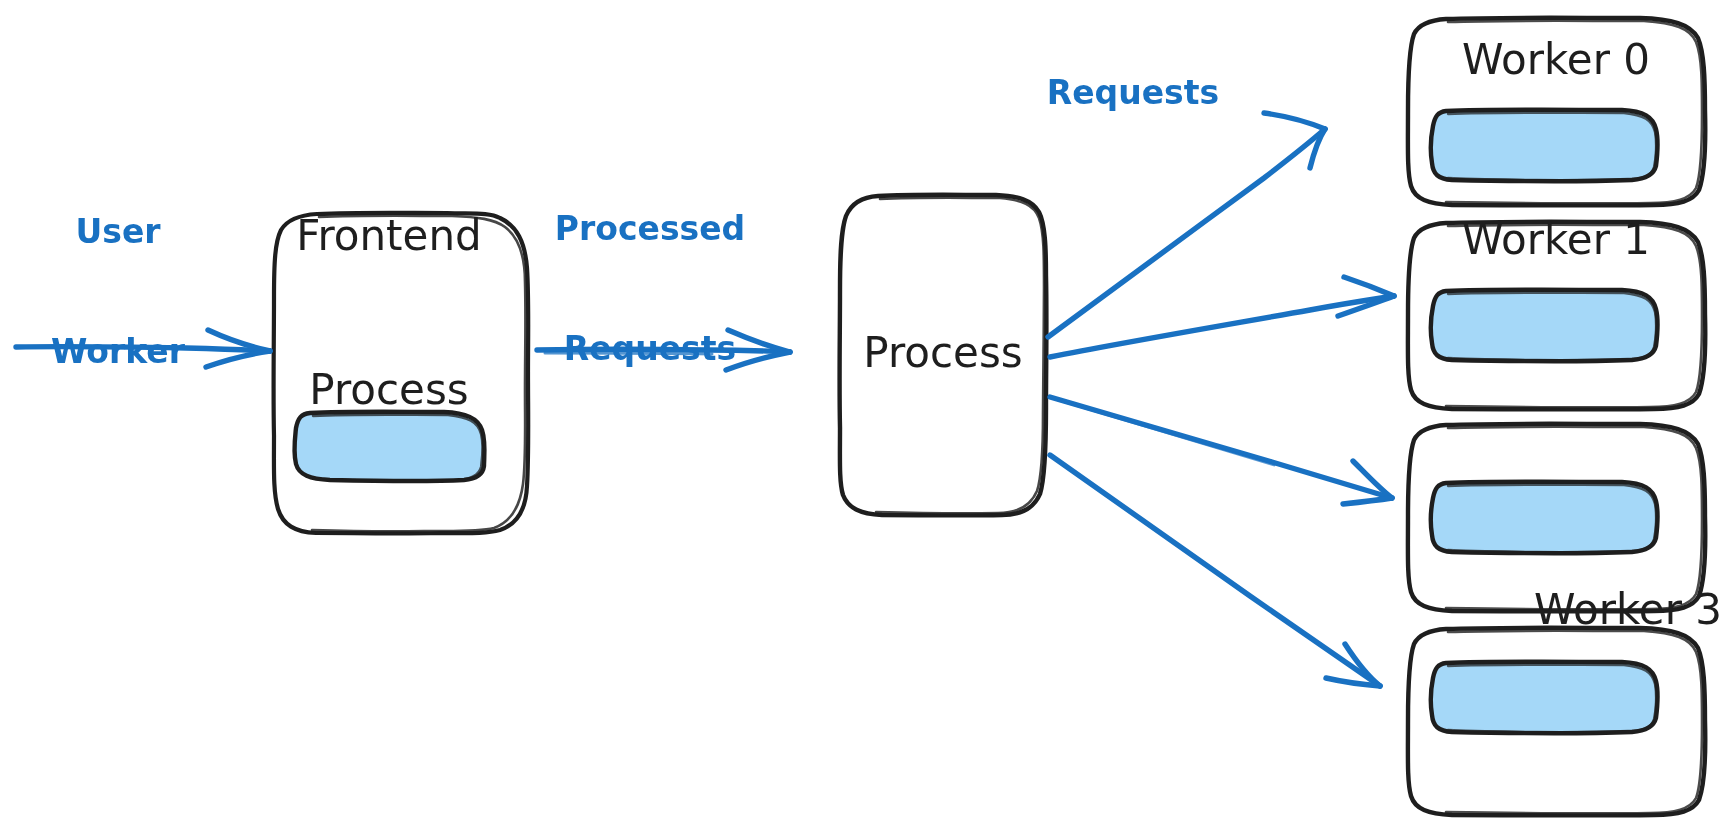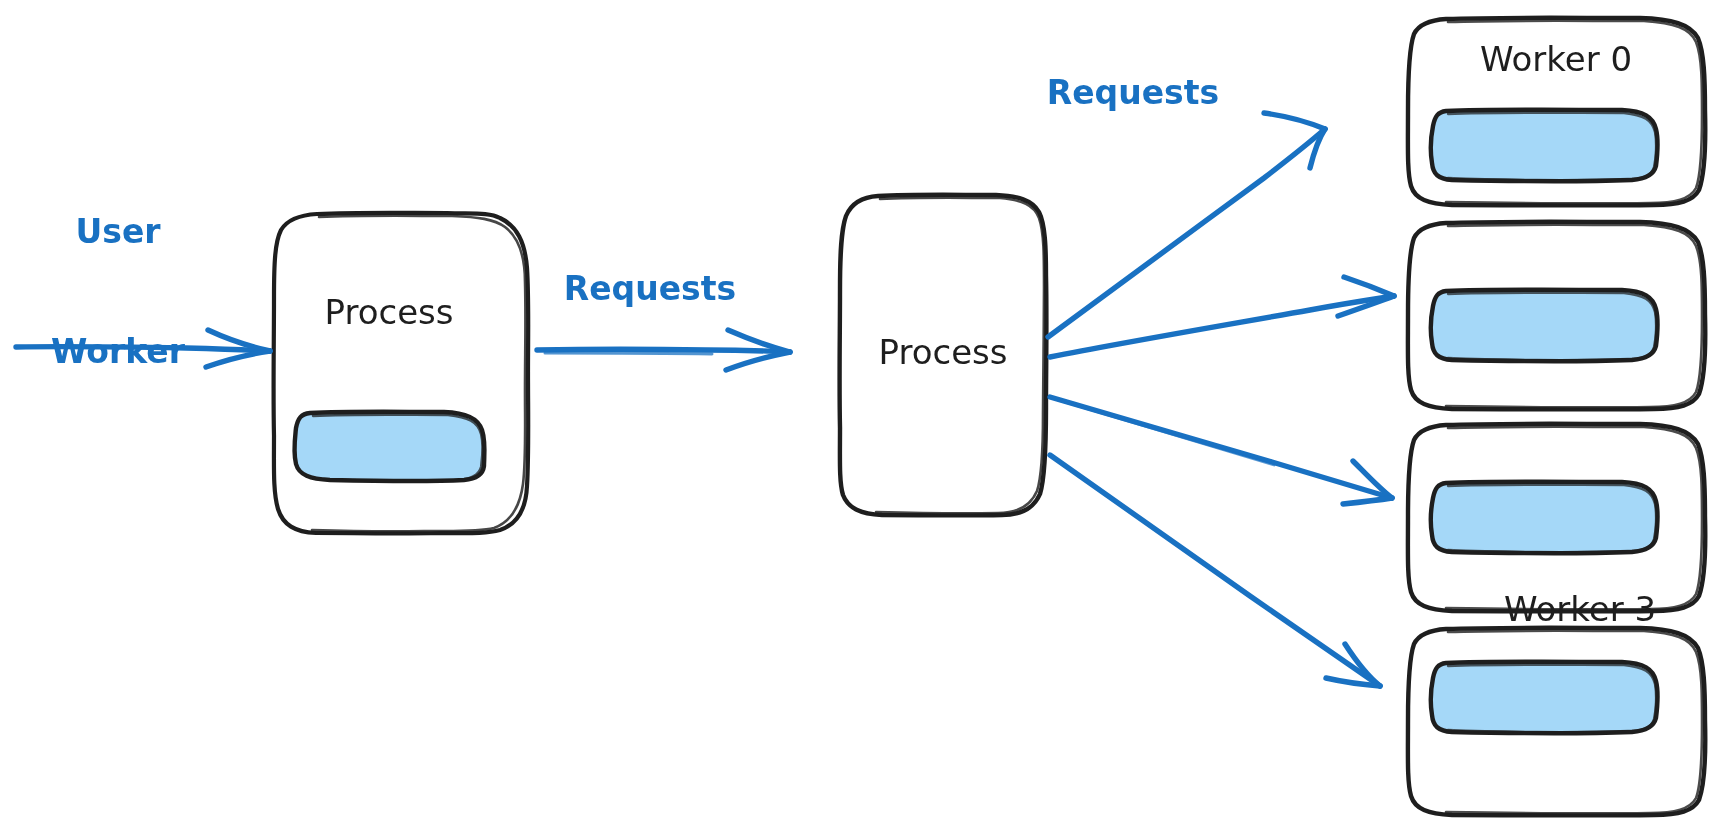--- a/index.html
+++ b/index.html
@@ -31,21 +31,21 @@
   .edge-label {
     position: absolute;
     white-space: pre;
     text-align: center;
     line-height: 1.22;
     pointer-events: none;
     font-family: "DejaVu Sans", sans-serif;
   }
   .node-label {
     color: #1e1e1e;
-    font-size: 34px;
+    font-size: 42px;
   }
   .inner-label {
     color: #1e1e1e;
     font-size: 34px;
   }
   .edge-label {
     color: #1971c2;
     font-size: 33px;
     font-weight: 600;
   }
@@ -231,44 +231,47 @@
 
     <g>
       <path d="M 1050 455 C 1100 490 1170 540 1250 596 C 1300 631 1348 664 1380 686" fill="none" stroke="#1971c2" stroke-width="5.4" stroke-linecap="round"></path>
       <path d="M 1345 644 C 1356 661 1370 678 1380 686" fill="none" stroke="#1971c2" stroke-width="5.4" stroke-linecap="round"></path>
       <path d="M 1326 678 C 1348 683 1368 685 1380 686" fill="none" stroke="#1971c2" stroke-width="5.4" stroke-linecap="round"></path>
     </g>
 
   </svg>
 
   <div class="node-label centered" style="left:389px; top:313px;">
+    <div>Frontend</div>
     <div>Process</div>
   </div>
   <div class="inner-label centered" style="left:390px; top:445px;">Writer</div>
 
   <div class="node-label centered" style="left:943px; top:353px;">
     <div>Process</div>
   </div>
 
   <div class="node-label centered" style="left:1556px; top:60px;">Worker 0</div>
   <div class="inner-label centered" style="left:1544px; top:144px;">Reader 0</div>
 
+  <div class="node-label centered" style="left:1556px; top:240px;">Worker 1</div>
   <div class="inner-label centered" style="left:1544px; top:324px;">Reader 1</div>
 
   <div class="inner-label centered" style="left:1544px; top:516px;">Reader 2</div>
 
-  <div class="node-label centered" style="left:1580px; top:610px;">Worker 3</div>
+  <div class="node-label centered" style="left:1628px; top:610px;">Worker 3</div>
   <div class="inner-label centered" style="left:1544px; top:696px;">Reader 3</div>
 
   <div class="edge-label centered" style="left:118px; top:292px;text-align:center;">
     <div>User</div>
     <div>Worker</div>
   </div>
 
   <div class="edge-label centered" style="left:650px; top:289px;">
+    <div>Processed</div>
     <div>Requests</div>
   </div>
 
   <div class="edge-label centered" style="left:1133px; top:93px;">
     <div>Requests</div>
   </div>
 
 </div>
 
 </body></html>

